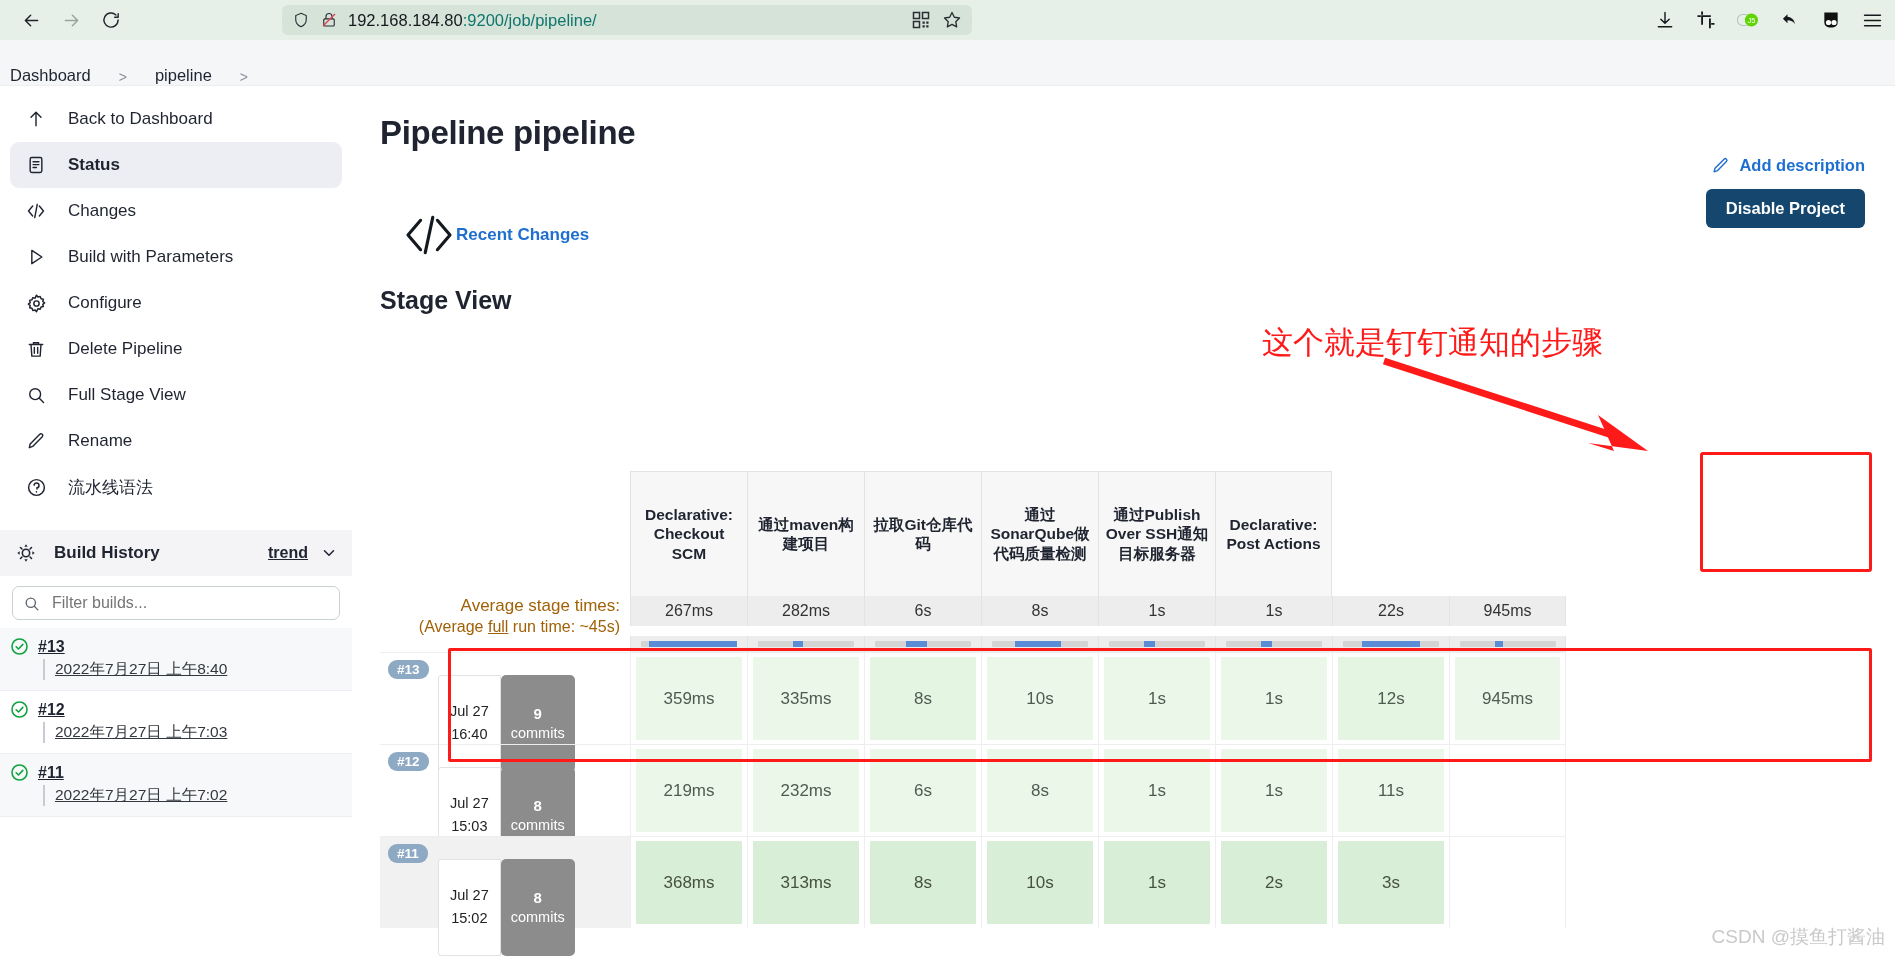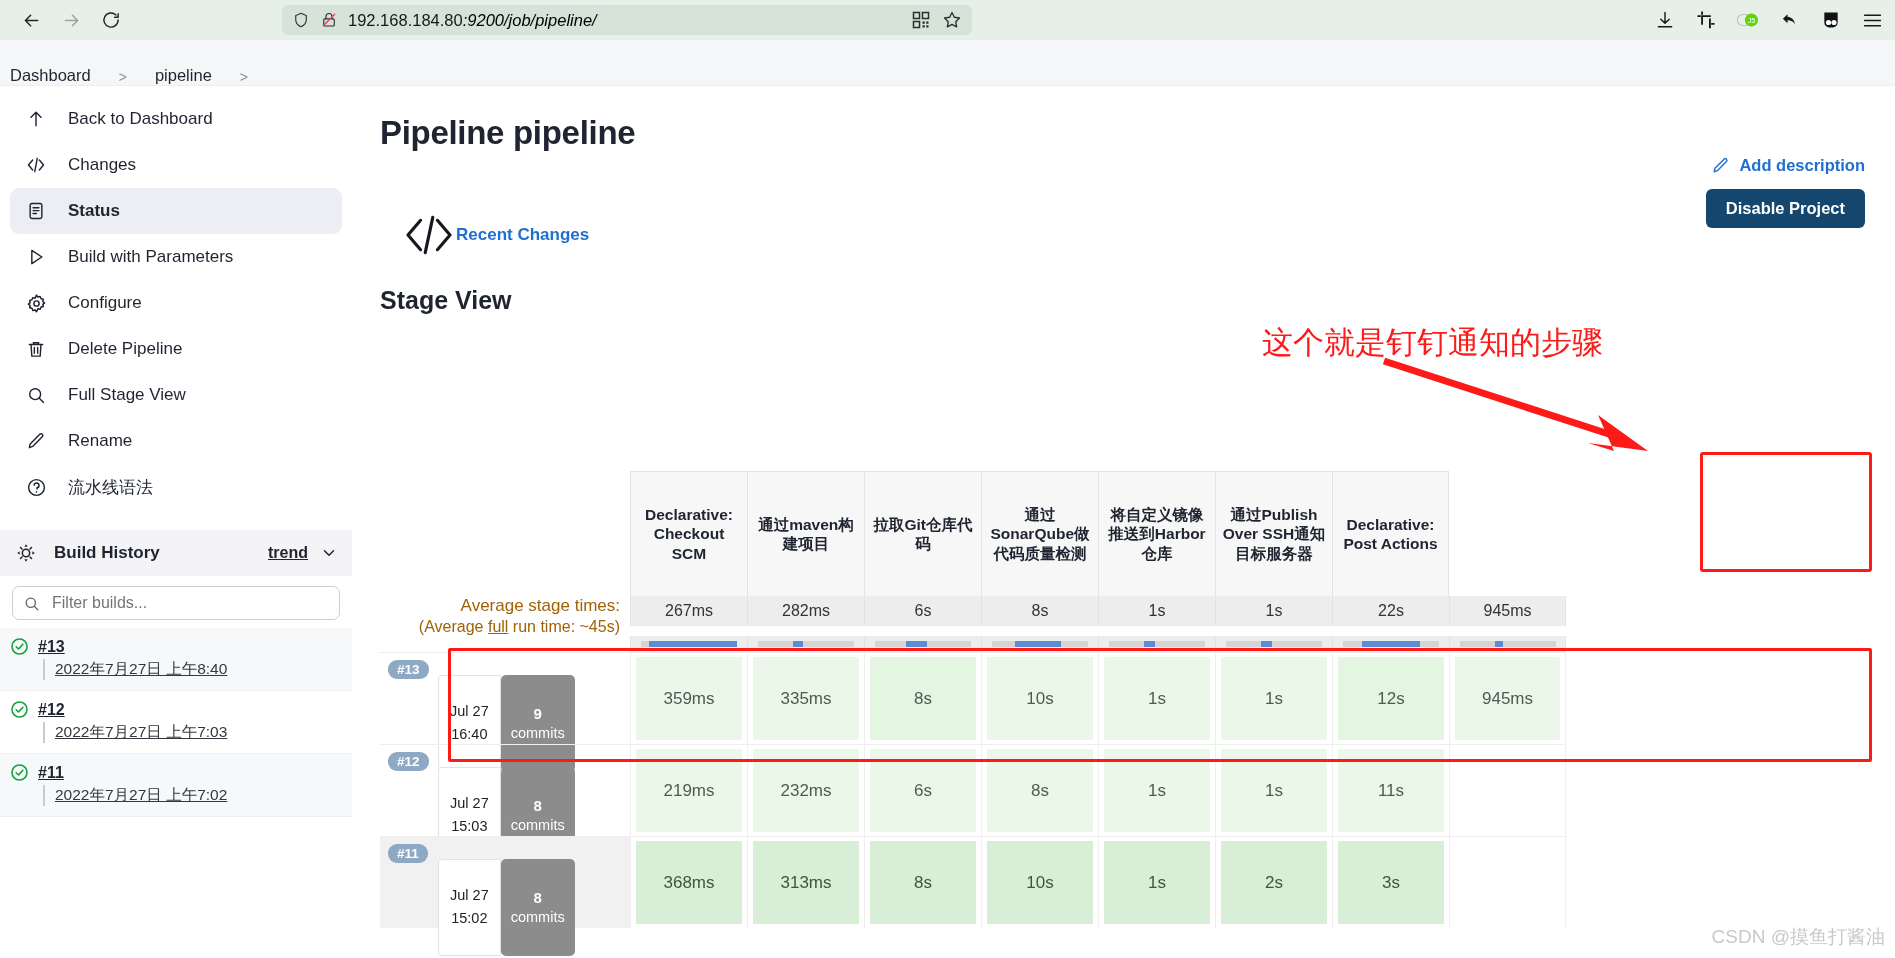--- a/index.html
+++ b/index.html
@@ -39,21 +39,21 @@
     display: flex; align-items: center;
     padding: 0 10px;
     gap: 10px;
   }
   .urlbar .url-text {
     font-size: 16.5px;
     color: #15181d;
     white-space: nowrap;
     flex: 1;
   }
-  .urlbar .url-text .dim { color: #000000; font-style: italic; }
+  .urlbar .url-text .dim { color: #0f766e; }
   .url-right { display: flex; align-items: center; gap: 12px; color:#2a2e33; }
   .toolbar-right {
     position: absolute; right: 12px; top: 0; height: 40px;
     display: flex; align-items: center; gap: 21px;
     color: #15181d;
   }
 
   
   .breadcrumb {
     height: 46px;
@@ -369,37 +369,37 @@
 
     <div class="side-item">
       <span class="side-icon">
         <svg width="20" height="20" viewBox="0 0 24 24" fill="none" stroke="#1f2430" stroke-width="1.7" stroke-linecap="round" stroke-linejoin="round">
             <path d="M12 20V4M6 10l6-6 6 6"></path>
           </svg>
       </span>
       <span>Back to Dashboard</span>
     </div>
 
-    <div class="side-item">
-      <span class="side-icon">
-        <svg width="22" height="20" viewBox="0 0 24 24" fill="none" stroke="#1f2430" stroke-width="1.7" stroke-linecap="round" stroke-linejoin="round">
-            <path d="M8 6l-5 6 5 6M16 6l5 6-5 6M13.5 4l-3 16"></path>
-          </svg>
-      </span>
-      <span>Changes</span>
-    </div>
-
     <div class="side-item active">
       <span class="side-icon">
         <svg width="20" height="20" viewBox="0 0 24 24" fill="none" stroke="#1f2430" stroke-width="1.7">
             <rect x="5" y="3" width="14" height="18" rx="2"></rect>
             <path d="M8.5 8h7M8.5 11.5h7M8.5 15h4" stroke-linecap="round"></path>
           </svg>
       </span>
       <span>Status</span>
+    </div>
+
+    <div class="side-item">
+      <span class="side-icon">
+        <svg width="22" height="20" viewBox="0 0 24 24" fill="none" stroke="#1f2430" stroke-width="1.7" stroke-linecap="round" stroke-linejoin="round">
+            <path d="M8 6l-5 6 5 6M16 6l5 6-5 6M13.5 4l-3 16"></path>
+          </svg>
+      </span>
+      <span>Changes</span>
     </div>
 
     <div class="side-item">
       <span class="side-icon">
         <svg width="20" height="20" viewBox="0 0 24 24" fill="none" stroke="#1f2430" stroke-width="1.7" stroke-linejoin="round">
             <path d="M7 4l12 8-12 8z"></path>
           </svg>
       </span>
       <span>Build with Parameters</span>
     </div>
@@ -551,21 +551,20 @@
     <h2 class="stage-view-h">Stage View</h2>
 
     <div class="stage-table">
 
       <div class="st-row">
         <div class="st-label-col"></div>
         <div class="st-head-cell">Declarative: Checkout SCM</div>
         <div class="st-head-cell">通过maven构建项目</div>
         <div class="st-head-cell">拉取Git仓库代码</div>
         <div class="st-head-cell">通过SonarQube做代码质量检测</div>
-        <div class="st-head-cell">将自定义镜像推送到Harbor仓库</div>
         <div class="st-head-cell">通过Publish Over SSH通知目标服务器</div>
         <div class="st-head-cell last">Declarative: Post Actions</div>
       </div>
 
       <div class="st-row">
         <div class="st-label-col avg-label">
           <div>Average stage times:</div>
           <div class="sub"><span>(Average </span><u>full</u><span> run time: ~45s)</span></div>
         </div>
         <div class="st-avg-cell">267ms</div>

